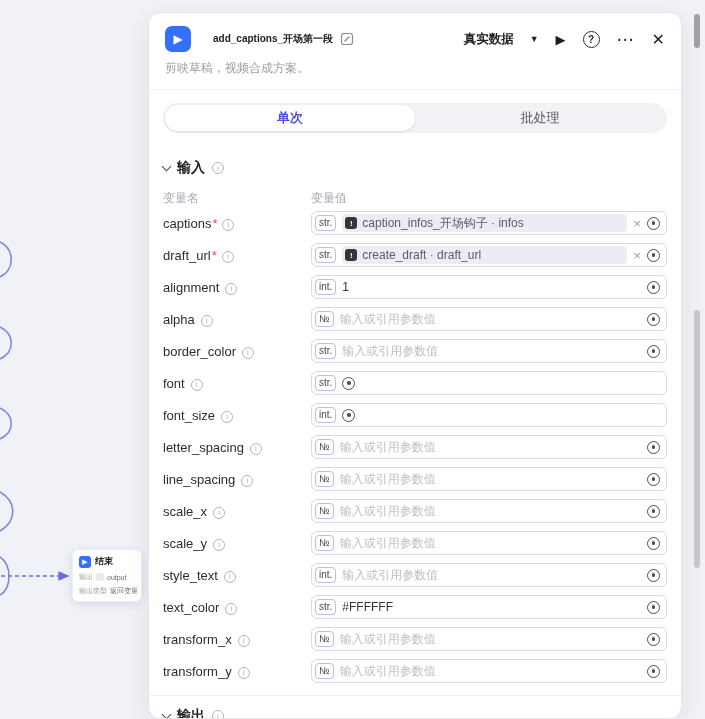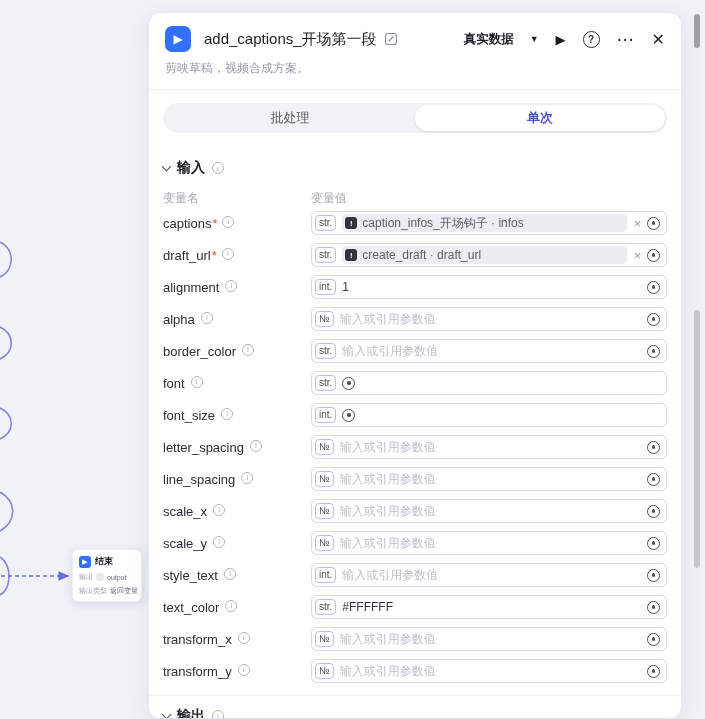--- a/index.html
+++ b/index.html
@@ -36,21 +36,21 @@
   .panel {
     position:absolute; left:148px; top:12px; width:534px; height:707px;
     background:#fff; border:1px solid #e6e7ee; border-radius:12px;
     box-shadow:0 6px 24px rgba(31,35,41,.08); overflow:hidden; z-index:3;
   }
 
   .panel-header { padding:13px 16px 12px; border-bottom:1px solid #f0f1f5; }
   .title-row { display:flex; align-items:center; }
   .node-icon { width:26px; height:26px; border-radius:7px; background:#3370ff; color:#fff;
     display:flex; align-items:center; justify-content:center; font-size:12px; flex:none; }
-  .panel-title { font-size:15px; font-weight:400; color:#1c1d23; margin-left:13px; white-space:nowrap; }
+  .panel-title { font-size:10px; font-weight:700; color:#1c1d23; margin-left:22px; white-space:nowrap; }
   .rename-icon { margin-left:7px; display:flex; cursor:pointer; }
   .spacer { flex:1; }
   .data-mode { display:flex; align-items:center; gap:16px; font-size:12.5px; font-weight:700; color:#1f2025; cursor:pointer; }
   .caret-down { font-size:9px; color:#1f2025; }
   .hdr-btn { margin-left:17px; display:flex; align-items:center; justify-content:center; cursor:pointer; color:#1c1d23; }
   .play-icon { font-size:13px; }
   .help-icon { width:17px; height:17px; border:1.4px solid #2c2d33; border-radius:50%; font-size:10px; font-weight:700;
     display:flex; align-items:center; justify-content:center; color:#2c2d33; }
   .more-icon { font-size:17px; letter-spacing:1px; }
   .close-icon { font-size:16px; }
@@ -66,21 +66,21 @@
   .section-head { display:flex; align-items:center; gap:7px; }
   .chevron { width:7px; height:7px; border-right:1.6px solid #4a4c55; border-bottom:1.6px solid #4a4c55;
     transform:rotate(45deg); margin-top:-4px; flex:none; cursor:pointer; }
   .section-title { font-size:14px; font-weight:700; color:#1b1c21; }
   .info-icon { width:12px; height:12px; border:1px solid #b3b5bd; border-radius:50%; color:#b3b5bd;
     font-size:8px; display:inline-flex; align-items:center; justify-content:center; flex:none; font-style:normal; }
   .col-heads { display:flex; margin-top:13px; font-size:12px; color:#a8aab3; }
   .col-heads .c1 { width:148px; }
 
   .param-row { display:flex; align-items:center; height:32px; }
-  .param-name-cell { width:148px; display:flex; align-items:flex-start; gap:5px; font-size:13px; color:#2b2d34; }
+  .param-name-cell { width:148px; display:flex; align-items:flex-end; gap:5px; font-size:13px; color:#2b2d34; }
   .req { color:#f2493f; margin-left:-4px; font-size:13px; }
   .value-field { flex:1; height:24px; border:1px solid #d8dade; border-radius:6px; background:#fff;
     display:flex; align-items:center; padding:0 6px 0 3px; gap:6px; min-width:0; }
   .type-badge { border:1px solid #c4b5fd; border-radius:4px; font-size:10px; color:#474a53;
     padding:0 3px; line-height:14px; background:#fff; flex:none; }
   .value-input { flex:1; border:none; outline:none; background:transparent; font-size:12px; color:#33343b; min-width:0;
     font-family:"Liberation Sans","DejaVu Sans",sans-serif; }
   .value-input::placeholder { color:#bdc0c9; }
   .ref-chip { flex:1; display:flex; align-items:center; gap:5px; background:#ecedf2; border-radius:4px;
     height:18px; padding:0 6px 0 3px; font-size:12px; color:#5a5d68; min-width:0; cursor:pointer; }
@@ -155,22 +155,22 @@
       <span class="hdr-btn">
           <span class="help-icon">?</span>
         </span>
       <span class="hdr-btn more-icon">⋯</span>
       <span class="hdr-btn close-icon">✕</span>
     </div>
     <div class="subtitle">剪映草稿，视频合成方案。</div>
   </div>
 
   <div class="tabs">
+    <div class="tab active">单次</div>
     <div class="tab">批处理</div>
-    <div class="tab active">单次</div>
   </div>
 
   <div class="section">
     <div class="section-head">
       <span class="chevron"></span>
       <span class="section-title">输入</span>
       <span class="info-icon">i</span>
     </div>
     <div class="col-heads">
       <span class="c1">变量名</span>

